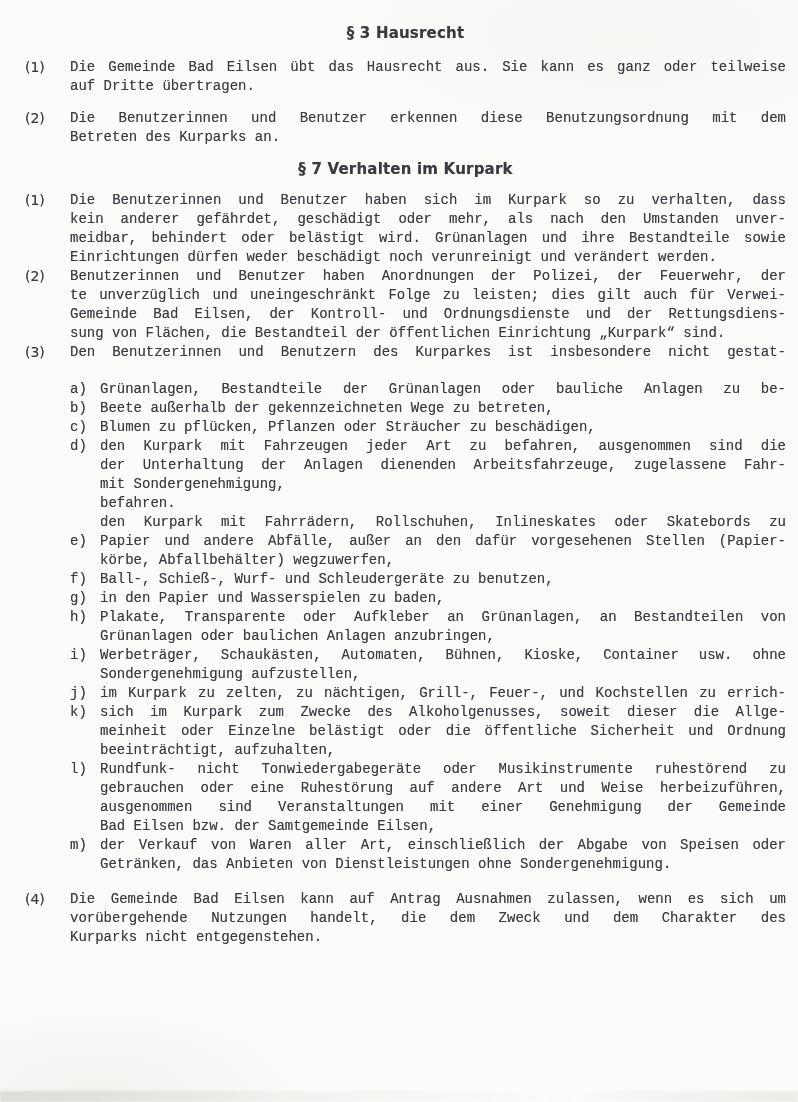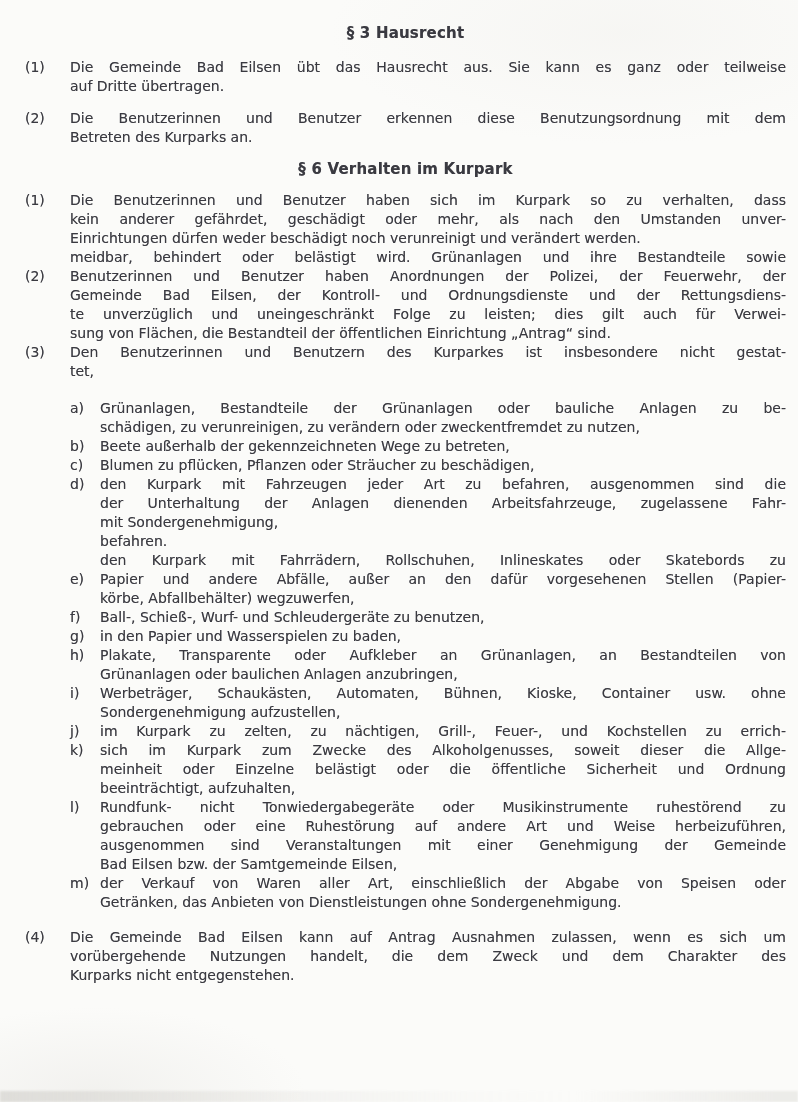--- a/index.html
+++ b/index.html
@@ -20,21 +20,21 @@
     font-weight:700; text-align:center; font-size:15px; line-height:19px;
     margin:6px 0 12px 0; letter-spacing:0.2px;
   }
   .sec-0 .heading { margin-top:0; margin-bottom:15px; }
   .item { display:flex; }
   .sec-0 .item { margin-bottom:13px; }
   .sec-1 .item.i3 { margin-top:16px; }
   .item > .label { flex:0 0 45px; }
   .sub { display:flex; }
   .sub > .label { flex:0 0 30px; }
-  .body { flex:1 1 auto; min-width:0; }
+  .body { flex:1 1 auto; min-width:0;font-family:Liberation Mono, monospace; }
   .ln { line-height:19px; }
   .ln.j { text-align:justify; text-align-last:justify; }
   .subitems { margin-top:18px; }
   .scan-edge {
     position:absolute; left:0; right:0; bottom:0; height:11px;
     background:linear-gradient(to right,
       rgba(203,201,196,0.55) 0%,
       rgba(208,206,201,0.35) 22%,
       rgba(214,212,207,0.18) 40%,
       rgba(218,216,211,0.05) 58%,
@@ -65,50 +65,48 @@
       </div>
       <div class="item i1">
         <div class="label">(2)</div>
         <div class="body">
           <div class="ln j">Die Benutzerinnen und Benutzer erkennen diese Benutzungsordnung mit dem</div>
           <div class="ln">Betreten des Kurparks an.</div>
         </div>
       </div>
     </section>
     <section class="sec sec-1">
-      <div class="heading">§ 6 Verhalten im Kurpark</div>
+      <div class="heading">§ 7 Verhalten im Kurpark</div>
       <div class="item i0">
         <div class="label">(1)</div>
         <div class="body">
           <div class="ln j">Die Benutzerinnen und Benutzer haben sich im Kurpark so zu verhalten, dass</div>
           <div class="ln j">kein anderer gefährdet, geschädigt oder mehr, als nach den Umstanden unver-</div>
+          <div class="ln j">meidbar, behindert oder belästigt wird. Grünanlagen und ihre Bestandteile sowie</div>
           <div class="ln">Einrichtungen dürfen weder beschädigt noch verunreinigt und verändert werden.</div>
-          <div class="ln j">meidbar, behindert oder belästigt wird. Grünanlagen und ihre Bestandteile sowie</div>
         </div>
       </div>
       <div class="item i1">
         <div class="label">(2)</div>
         <div class="body">
           <div class="ln j">Benutzerinnen und Benutzer haben Anordnungen der Polizei, der Feuerwehr, der</div>
+          <div class="ln j">te unverzüglich und uneingeschränkt Folge zu leisten; dies gilt auch für Verwei-</div>
           <div class="ln j">Gemeinde Bad Eilsen, der Kontroll- und Ordnungsdienste und der Rettungsdiens-</div>
-          <div class="ln j">te unverzüglich und uneingeschränkt Folge zu leisten; dies gilt auch für Verwei-</div>
-          <div class="ln">sung von Flächen, die Bestandteil der öffentlichen Einrichtung „Antrag“ sind.</div>
+          <div class="ln">sung von Flächen, die Bestandteil der öffentlichen Einrichtung „Kurpark“ sind.</div>
         </div>
       </div>
       <div class="item i2">
         <div class="label">(3)</div>
         <div class="body">
           <div class="ln j">Den Benutzerinnen und Benutzern des Kurparkes ist insbesondere nicht gestat-</div>
-          <div class="ln">tet,</div>
           <div class="subitems">
             <div class="sub i0">
               <div class="label">a)</div>
               <div class="body">
                 <div class="ln j">Grünanlagen, Bestandteile der Grünanlagen oder bauliche Anlagen zu be-</div>
-                <div class="ln">schädigen, zu verunreinigen, zu verändern oder zweckentfremdet zu nutzen,</div>
               </div>
             </div>
             <div class="sub i1">
               <div class="label">b)</div>
               <div class="body">
                 <div class="ln">Beete außerhalb der gekennzeichneten Wege zu betreten,</div>
               </div>
             </div>
             <div class="sub i2">
               <div class="label">c)</div>

